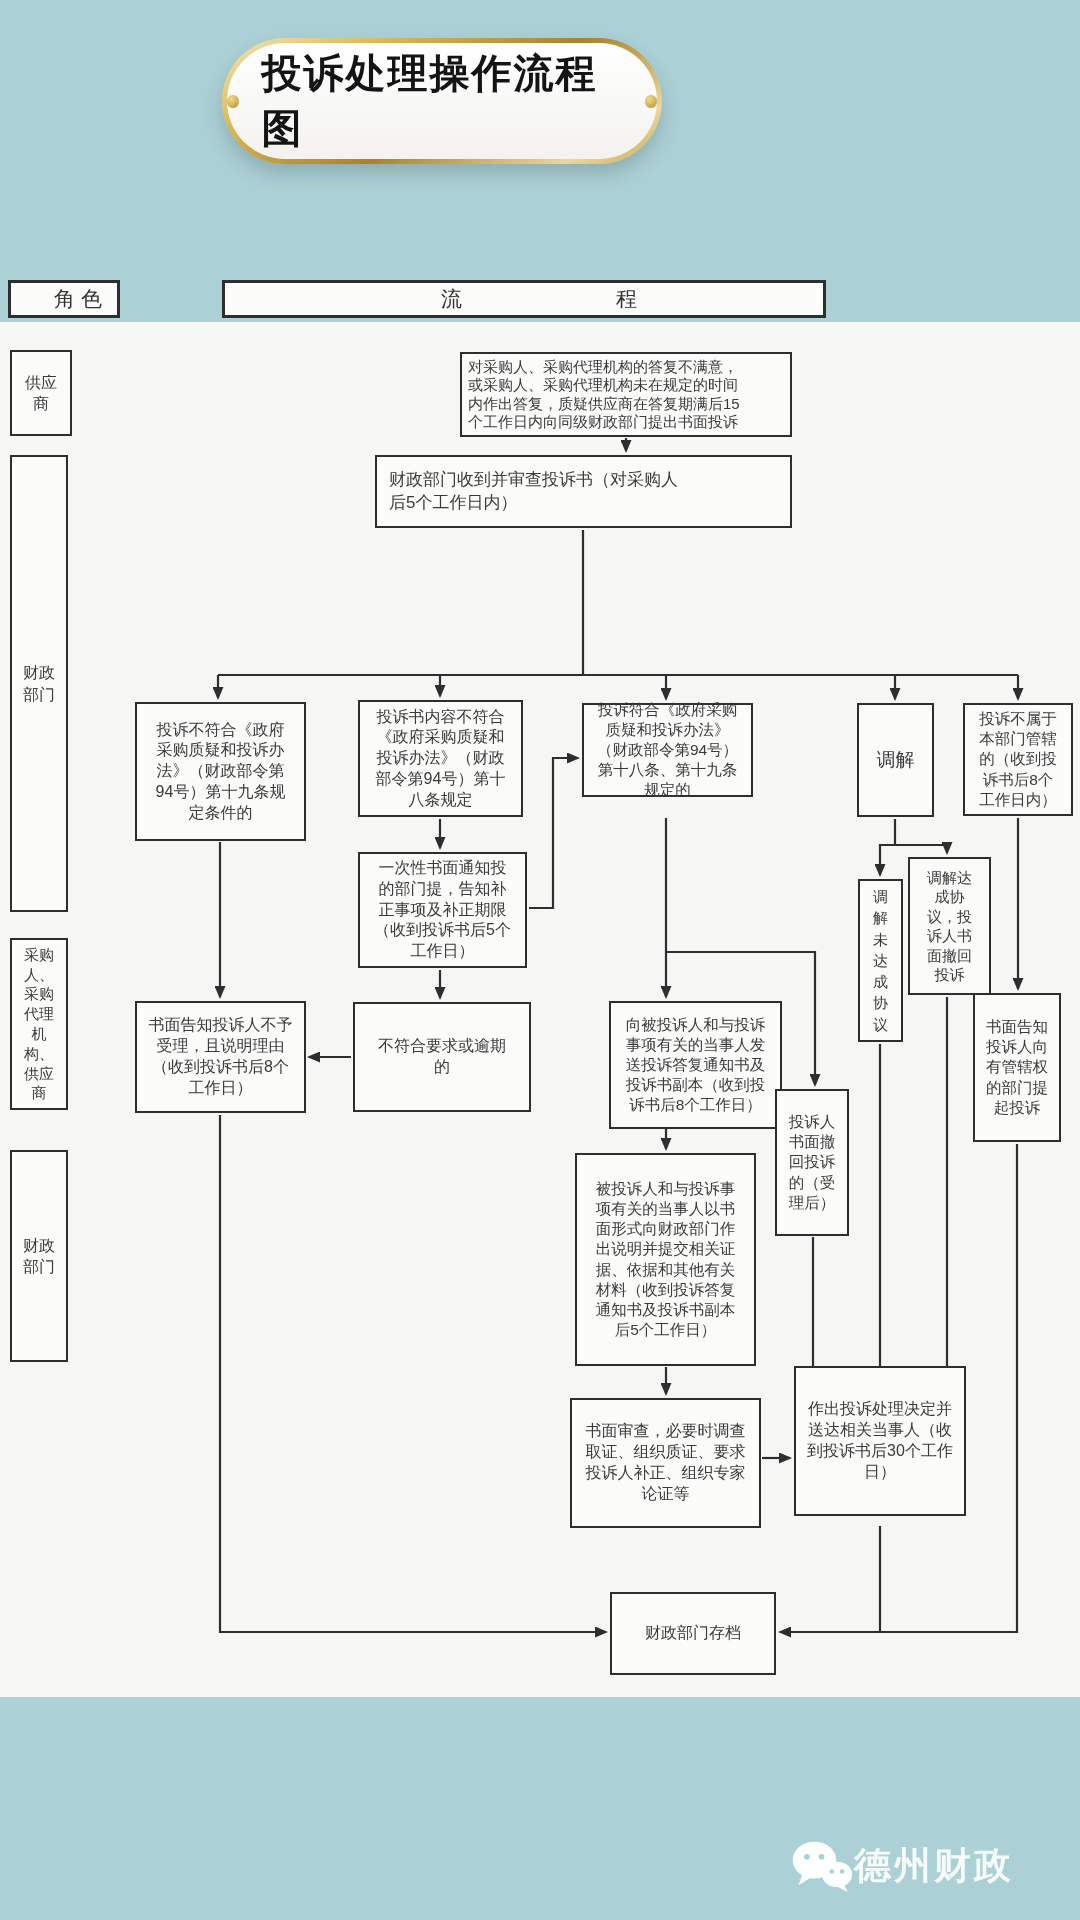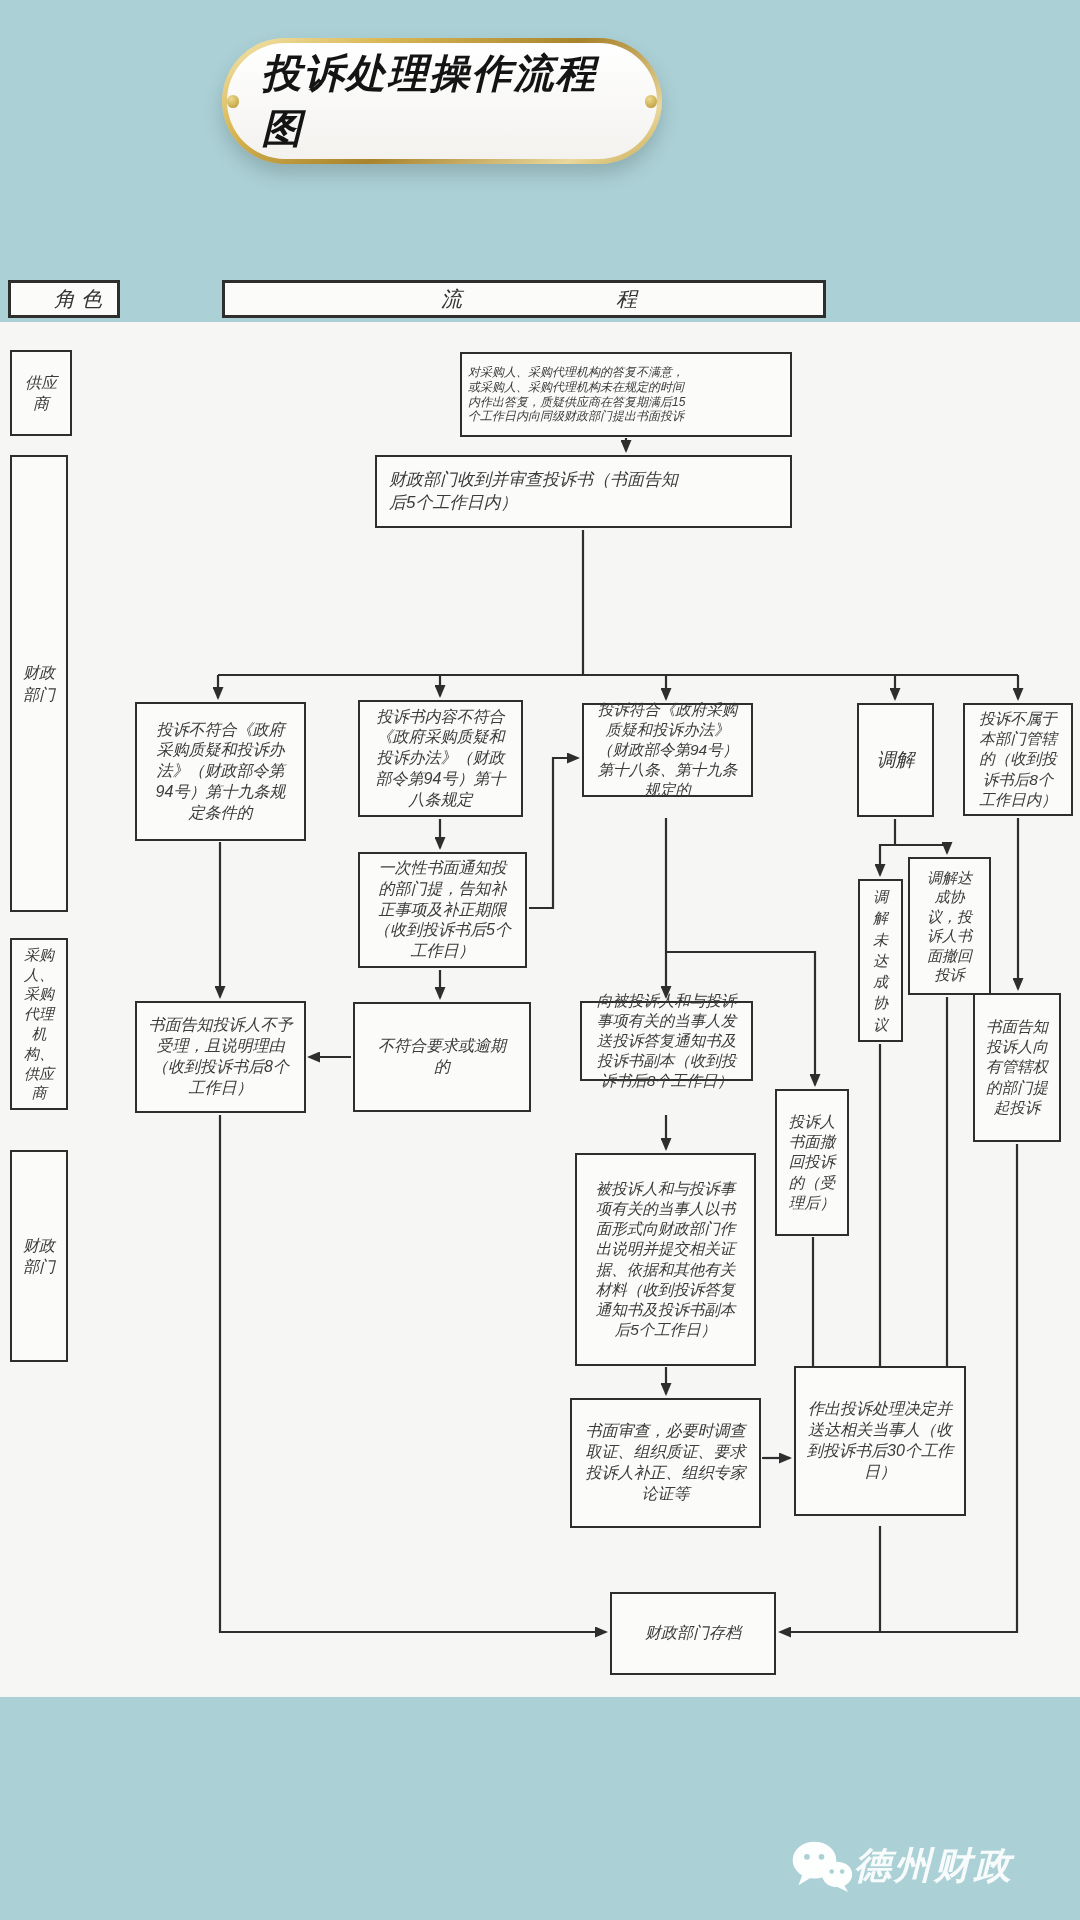--- a/index.html
+++ b/index.html
@@ -1,17 +1,17 @@
 <!DOCTYPE html>
 <html><head>
 <meta charset="utf-8">
 <style>
   html,body{margin:0;padding:0;}
   body{width:1080px;height:1920px;font-family:"Liberation Sans","DejaVu Sans",sans-serif;}
-  .page{position:relative;width:1080px;height:1920px;background:#f6f6f5;overflow:hidden;font-style:italic;}
+  .page{position:relative;width:1080px;height:1920px;background:#f6f6f5;overflow:hidden;}
 
   
   .teal-top{position:absolute;left:0;top:0;width:1080px;height:322px;background:#abd0d5;}
   .teal-bottom{position:absolute;left:0;top:1697px;width:1080px;height:223px;background:#abd0d5;}
 
   
   .title-pill{position:absolute;left:222px;top:38px;width:440px;height:126px;border-radius:70px;
     background:linear-gradient(150deg,#f5e7b4 0%,#d9b855 25%,#a8832c 55%,#e9d79c 85%,#c8a94e 100%);
     padding:5px;box-sizing:border-box;box-shadow:0 10px 18px rgba(60,80,85,.25);}
   .pill-inner{width:100%;height:100%;border-radius:64px;background:linear-gradient(#ffffff,#f3f2ef);
@@ -27,21 +27,21 @@
     color:#3b3b3b;display:flex;align-items:center;justify-content:center;text-align:center;
     white-space:pre-line;z-index:2;}
   .hbox{border-width:3px;font-size:21px;color:#333;padding-left:34px;}
   .hbox.role{letter-spacing:6px;}
   .hbox.flow{gap:150px;letter-spacing:4px;}
   .rbox{font-size:16px;line-height:1.32;}
   .fbox{font-size:16px;line-height:1.3;padding:4px 6px;}
   .fbox.leftalign{justify-content:flex-start;text-align:left;}
   .fs15{font-size:15px;}
   .fs155{font-size:15.5px;}
-  .fs165{font-size:12px;line-height:1.22;}
+  .fs165{font-size:15px;line-height:1.22;}
 
   
   .brand{position:absolute;right:66px;bottom:28px;display:flex;align-items:center;gap:1px;}
   .brand-text{font-size:37px;font-weight:600;color:#fcfefe;letter-spacing:3px;opacity:.95;}
 </style>
 </head>
 <body>
 
 <div class="page">
 
@@ -113,21 +113,21 @@
 构、
 供应
 商</div>
     <div class="rbox" style="left:10px;top:828px;width:58px;height:212px">财政
 部门</div>
 
     <div class="fbox leftalign fs165" style="left:460px;top:30px;width:332px;height:85px">对采购人、采购代理机构的答复不满意，
 或采购人、采购代理机构未在规定的时间
 内作出答复，质疑供应商在答复期满后15
 个工作日内向同级财政部门提出书面投诉</div>
-    <div class="fbox leftalign" style="left:375px;top:133px;width:417px;height:73px;font-size:17px;padding-left:12px">财政部门收到并审查投诉书（书面告知
+    <div class="fbox leftalign" style="left:375px;top:133px;width:417px;height:73px;font-size:17px;padding-left:12px">财政部门收到并审查投诉书（对采购人
 后5个工作日内）</div>
 
     <div class="fbox" style="left:135px;top:380px;width:171px;height:139px">投诉不符合《政府
 采购质疑和投诉办
 法》（财政部令第
 94号）第十九条规
 定条件的</div>
     <div class="fbox" style="left:358px;top:378px;width:165px;height:117px">投诉书内容不符合
 《政府采购质疑和
 投诉办法》（财政
@@ -150,21 +150,21 @@
 正事项及补正期限
 （收到投诉书后5个
 工作日）</div>
 
     <div class="fbox" style="left:135px;top:679px;width:171px;height:112px">书面告知投诉人不予
 受理，且说明理由
 （收到投诉书后8个
 工作日）</div>
     <div class="fbox" style="left:353px;top:680px;width:178px;height:110px">不符合要求或逾期
 的</div>
-    <div class="fbox fs155" style="left:580px;top:679px;width:173px;height:80px">向被投诉人和与投诉
+    <div class="fbox fs155" style="left:609px;top:679px;width:173px;height:128px">向被投诉人和与投诉
 事项有关的当事人发
 送投诉答复通知书及
 投诉书副本（收到投
 诉书后8个工作日）</div>
 
     <div class="fbox fs155" style="left:775px;top:767px;width:74px;height:147px">投诉人
 书面撤
 回投诉
 的（受
 理后）</div>

